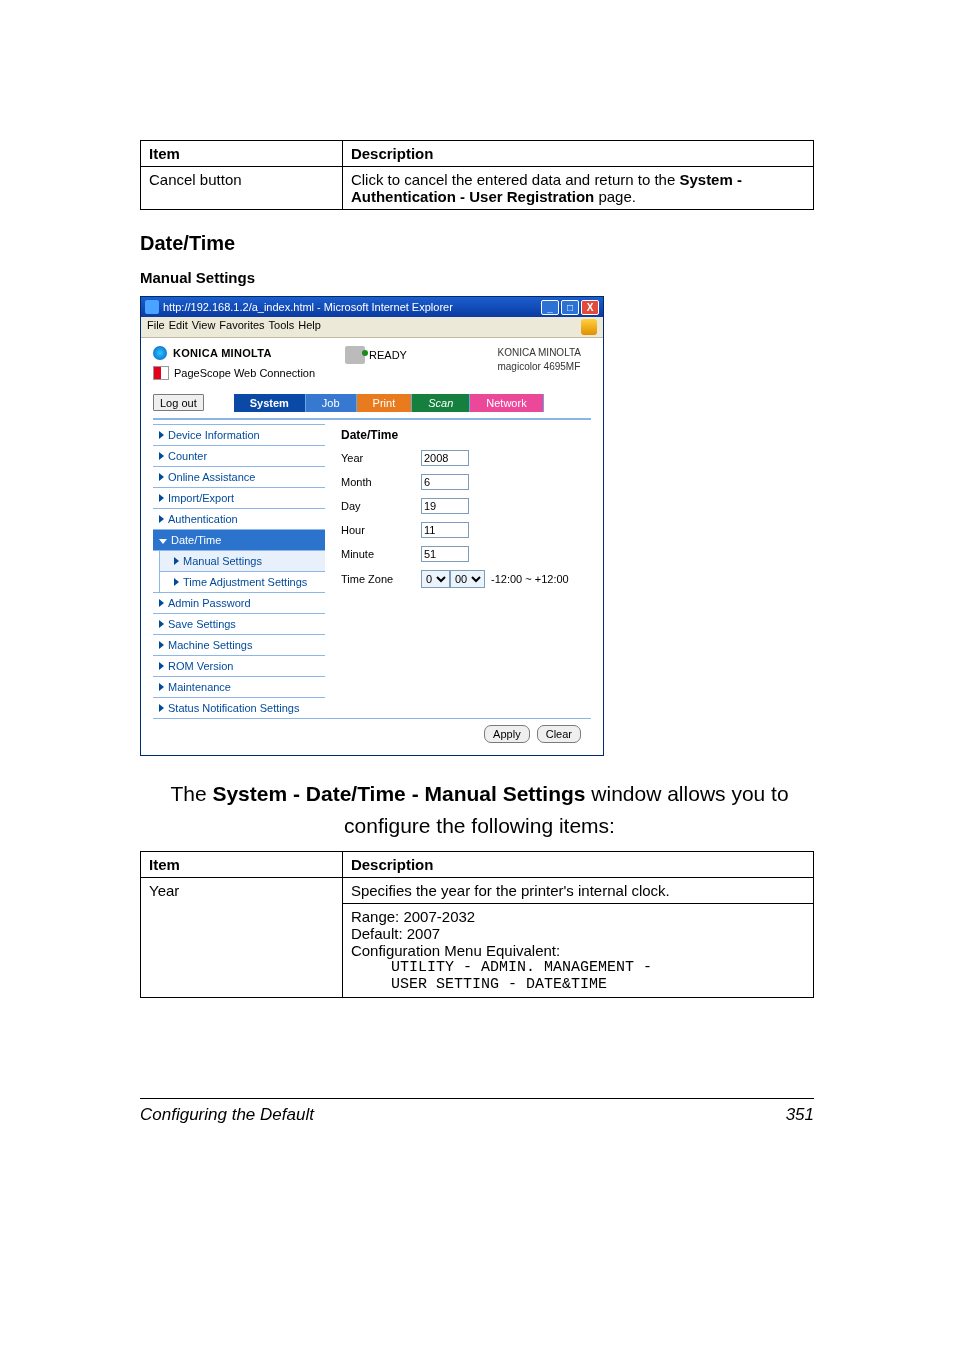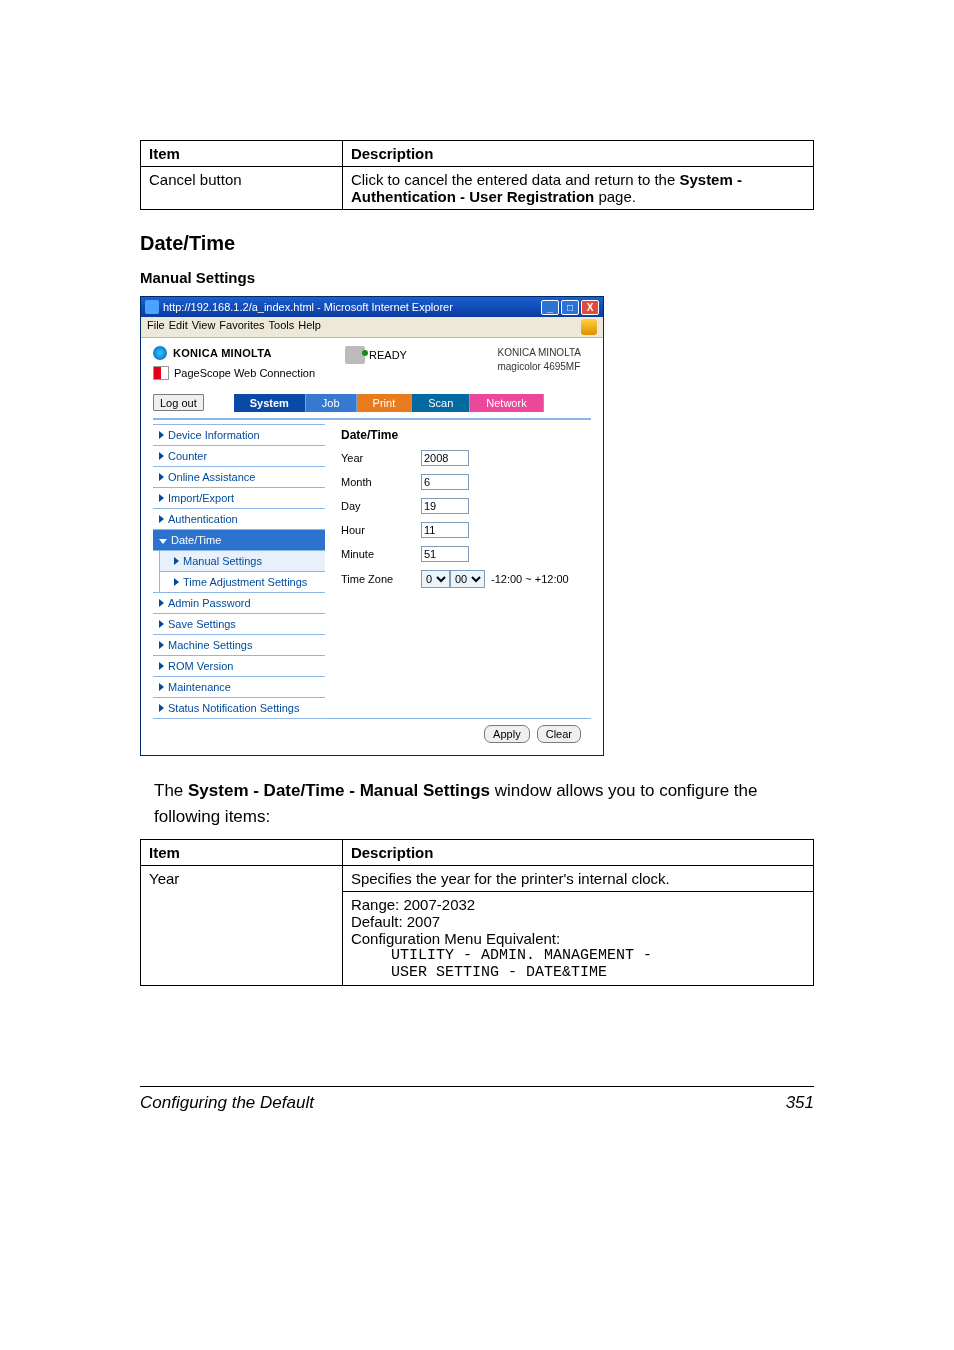--- a/index.html
+++ b/index.html
@@ -170,21 +170,21 @@
   }
   .tab {
     padding: 3px 16px;
     font-size: 11px;
     color: #fff;
     border-right: 1px solid #6aa5e3;
   }
   .tab.sel { background: #0a4aa6; font-weight: bold;}
   .tab.job { background: #3778d0; }
   .tab.print { background: #e97b1f; }
-  .tab.scan { background: #0369a1; }
+  .tab.scan { background: #15803d; font-style: italic; }
   .tab.net { background: #ec4899; font-weight: normal;}
   .divider {
     height: 2px;
     background: #89b6e6;
     margin-top: 4px;
   }
   .body2col {
     display: flex;
     margin-top: 4px;
   }
@@ -255,23 +255,24 @@
   .footerbar button {
     font-size: 11px;
     padding: 0 8px;
     height: 18px;
     border: 1px solid #7a7a7a;
     background: #efefef;
     margin-left: 4px;
     border-radius: 7px;
   }
   .caption {
-    font-size: 17px;
+    font-size: 21px;
     line-height: 1.5;
-    margin: 10px 0 10px 14px;
+    margin: 10px 0 10px 5px;
+    text-align: center;
   }
   .code {
     font-family: "Courier New", monospace;
   }
   .pagefoot {
     display: flex;
     border-top: 1px solid #000;
     margin-top: 100px;
     padding-top: 6px;
     font-size: 17px;

